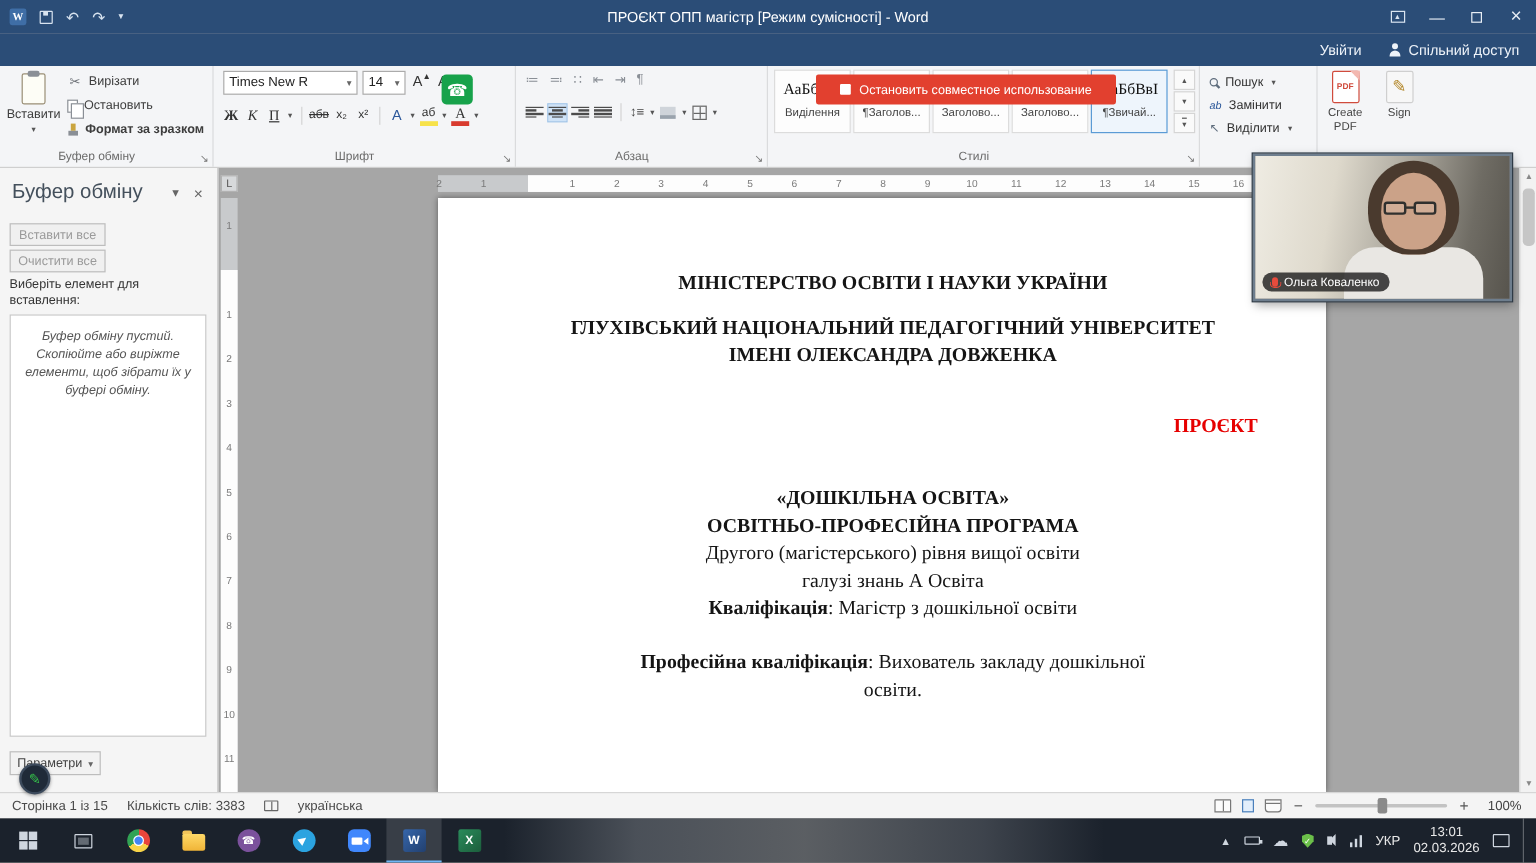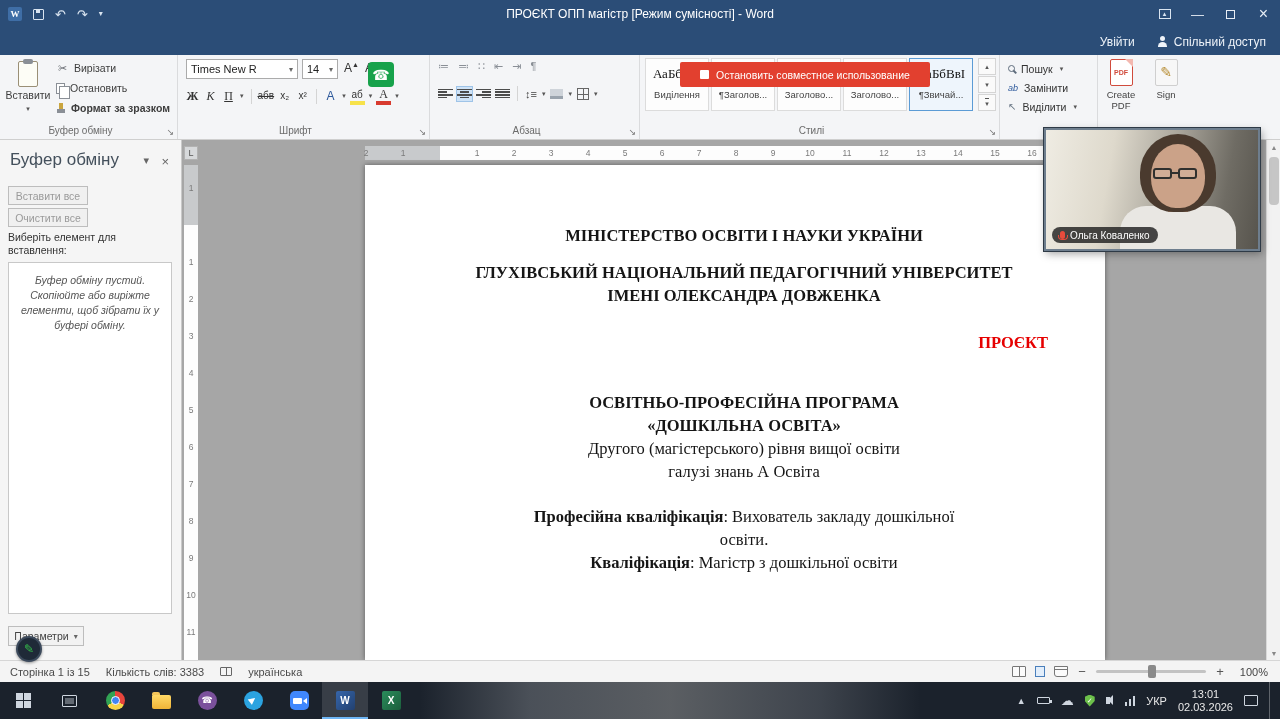--- a/index.html
+++ b/index.html
@@ -481,37 +481,37 @@
       </div>
     <div class="page">
       <div class="page-content">
           <div class="para" style="margin-top: 0px; text-align: center;">
             <div class="doc-line"><span style="font-weight: bold;">МІНІСТЕРСТВО ОСВІТИ І НАУКИ УКРАЇНИ</span></div>
           </div>
           <div class="para" style="margin-top: 14px; text-align: center;">
             <div class="doc-line"><span style="font-weight: bold;">ГЛУХІВСЬКИЙ НАЦІОНАЛЬНИЙ ПЕДАГОГІЧНИЙ УНІВЕРСИТЕТ</span></div>
             <div class="doc-line"><span style="font-weight: bold;">ІМЕНІ ОЛЕКСАНДРА ДОВЖЕНКА</span></div>
           </div>
-          <div class="para" style="margin-top: 24px; text-align: right; color: rgb(230, 0, 0);">
+          <div class="para" style="margin-top: 36px; text-align: right; color: rgb(230, 0, 0);">
             <div class="doc-line"><span style="font-weight: bold;">ПРОЄКТ</span></div>
           </div>
           <div class="para" style="margin-top: 37px; text-align: center;">
+            <div class="doc-line"><span style="font-weight: bold;">«ДОШКІЛЬНА ОСВІТА»</span></div>
             <div class="doc-line"><span style="font-weight: bold;">ОСВІТНЬО-ПРОФЕСІЙНА  ПРОГРАМА</span></div>
-            <div class="doc-line"><span style="font-weight: bold;">«ДОШКІЛЬНА ОСВІТА»</span></div>
           </div>
           <div class="para" style="margin-top: 0px; text-align: center;">
             <div class="doc-line"><span>Другого  (магістерського) рівня вищої освіти</span></div>
             <div class="doc-line"><span>галузі знань А Освіта</span></div>
           </div>
+          <div class="para" style="margin-top: 0px; text-align: center;">
+            <div class="doc-line"><span style="font-weight: bold;">Кваліфікація</span><span>: Магістр з дошкільної освіти</span></div>
+          </div>
           <div class="para" style="margin-top: 22px; text-align: center;">
             <div class="doc-line"><span style="font-weight: bold;">Професійна кваліфікація</span><span>: Вихователь закладу дошкільної</span></div>
             <div class="doc-line"><span>освіти.</span></div>
-          </div>
-          <div class="para" style="margin-top: 0px; text-align: center;">
-            <div class="doc-line"><span style="font-weight: bold;">Кваліфікація</span><span>: Магістр з дошкільної освіти</span></div>
           </div>
         </div>
     </div>
     <div class="v-scroll">
       <div class="arr up">▲</div>
       <div class="v-thumb"></div>
       <div class="arr dn">▼</div>
     </div>
   </div>
 

